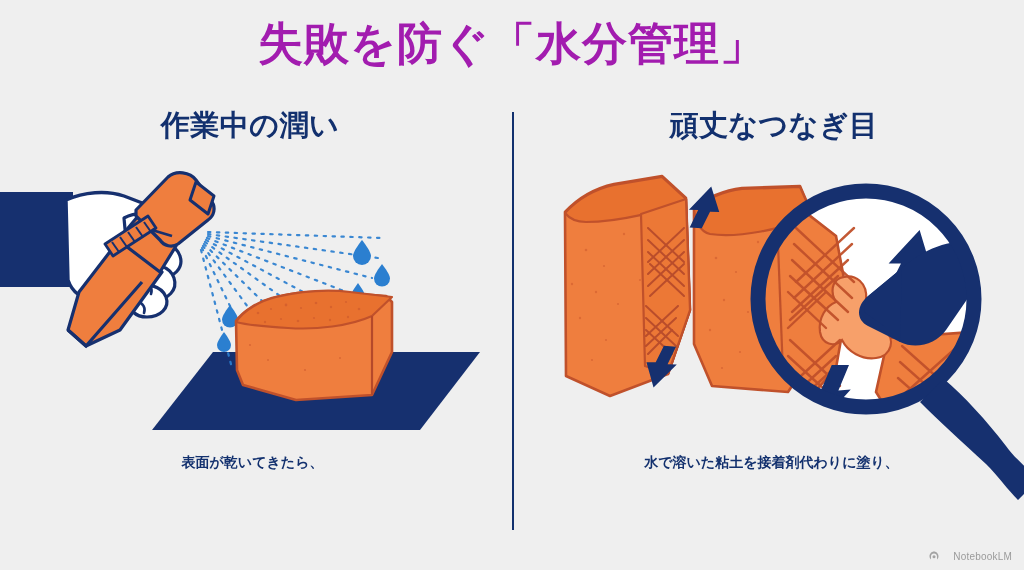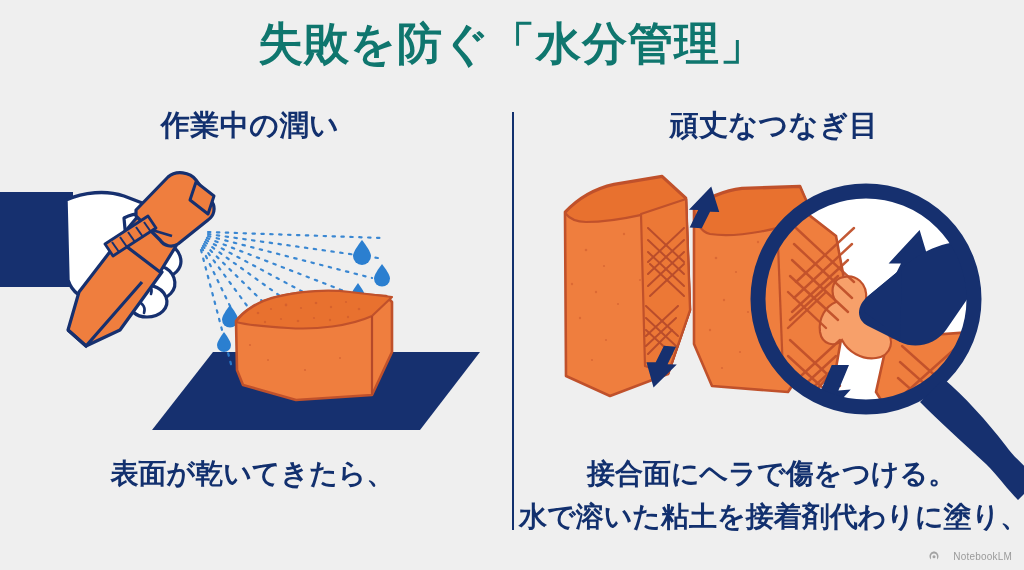--- a/index.html
+++ b/index.html
@@ -21,21 +21,21 @@
     background: #efefef;
   }
   .title {
     position: absolute;
     top: 18px;
     left: 0;
     width: 1024px;
     text-align: center;
     font-size: 45px;
     font-weight: bold;
-    color: #0f766e;
+    color: #a21caf;
     letter-spacing: 1px;
     line-height: 1.15;
     white-space: nowrap;
   }
   .panel-heading {
     position: absolute;
     top: 106px;
     font-size: 29px;
     font-weight: bold;
     color: #12306e;
@@ -54,21 +54,21 @@
   .divider {
     position: absolute;
     left: 512px;
     top: 112px;
     width: 2px;
     height: 418px;
     background: #12306e;
   }
   .caption {
     position: absolute;
-    font-size: 28px;
+    font-size: 14px;
     font-weight: bold;
     color: #12306e;
     text-align: center;
     line-height: 1.55;
     white-space: nowrap;
   }
   #caption-left {
     left: 0;
     width: 505px;
     top: 452px;
@@ -365,21 +365,20 @@
                  C1008,490 998,476 986,464 C962,442 938,420 920,402 Z" fill="#16306f"></path>
       </g>
     </g>
   </svg>
 
   <div class="caption" id="caption-left">
     <span class="caption-line">表面が乾いてきたら、</span>
   </div>
 
   <div class="caption" id="caption-right">
-    <span class="caption-line">接合面にヘラで傷をつける。</span>
     <span class="caption-line">水で溶いた粘土を接着剤代わりに塗り、</span>
   </div>
 
   <div class="watermark">
     <svg width="12" height="12" viewBox="0 0 24 24">
       <path d="M12 3 C7 3 3 7.5 3 12.5 C3 15 4 17.5 6 19 L6 13 C6 9.5 8.7 7 12 7 C15.3 7 18 9.5 18 13 L18 19 C20 17.5 21 15 21 12.5 C21 7.5 17 3 12 3 Z" fill="#666666"></path>
       <circle cx="12" cy="13.5" r="3" fill="#666666"></circle>
     </svg>
     <span class="watermark-label">NotebookLM</span>
   </div>

